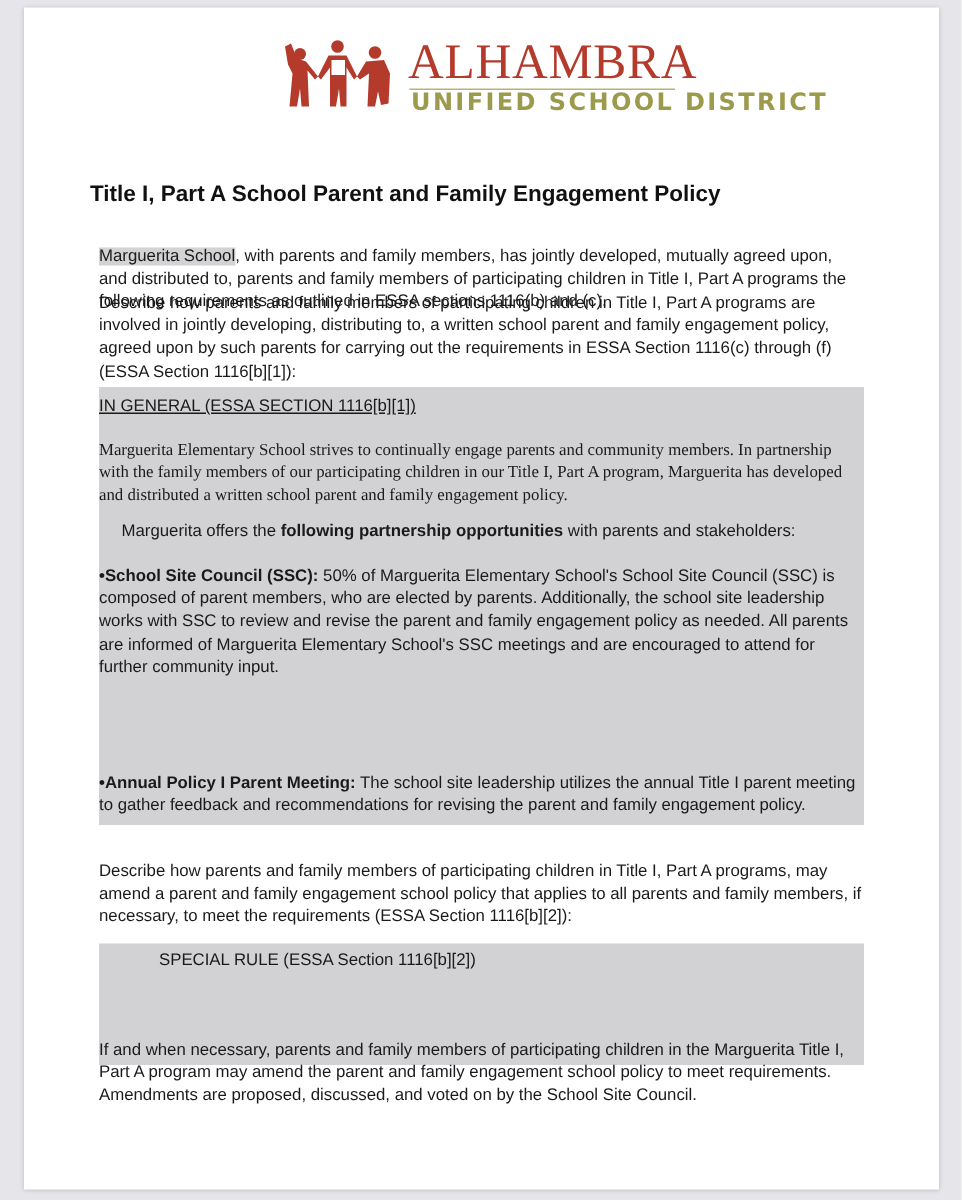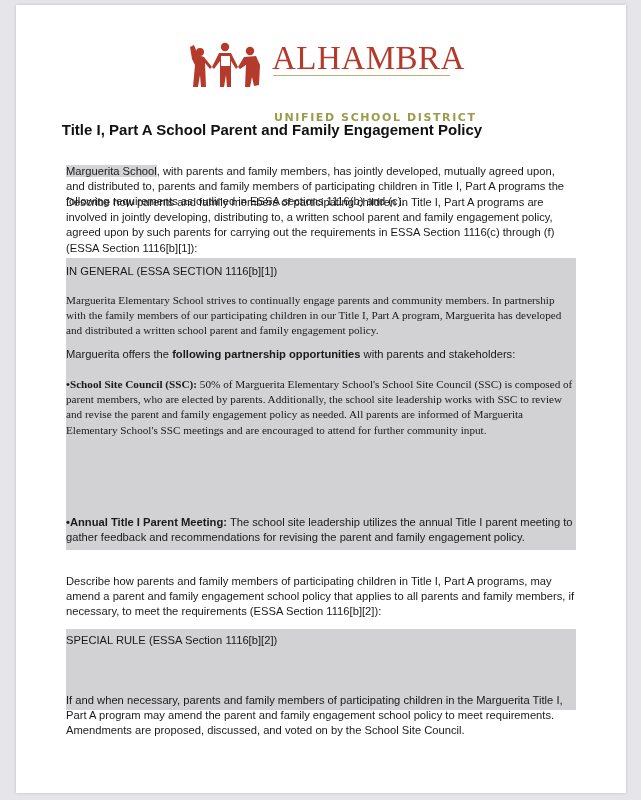--- a/index.html
+++ b/index.html
@@ -12,21 +12,21 @@
     }
     .page {
       position: absolute;
       left: 16px; top: 5px;
       width: 610px; height: 788px;
       background: #ffffff;
       box-shadow: 0 0 3px rgba(0,0,0,0.18);
     }
     .logo {
       position: absolute;
-      left: 170px; top: 36px;
+      left: 170px; top: 20px;
       width: 270px; height: 52px; text-align: right;
     }
     .logo svg { position: absolute; left: 0; top: 0; }
     .logo-title {
       position: absolute;
       left: 86px; top: 0px;
       font-family: "Liberation Serif", serif;
       font-size: 33px;
       letter-spacing: 0.5px;
       color: #b43a2c;
@@ -35,35 +35,35 @@
     .logo-rule {
       position: absolute;
       left: 87px; top: 34px;
       width: 177px; height: 1px;
       background: #b8b27a;
     }
     .logo-sub {
       position: absolute;
       left: 88px; top: 37px;
       font-family: "DejaVu Sans", sans-serif;
-      font-size: 11px;
+      font-size: 16px;
       letter-spacing: 1.6px;
       color: #9c9a4c;
       line-height: 12px;
       font-weight: bold;
       white-space: nowrap;
-      margin-top: 34px;
     }
     .doc-title {
       position: absolute;
       left: 0; top: 116px; width: 512px;
-      text-align: center;
+      text-align: left;
       font-weight: bold;
       font-size: 15px;
       color: #111;
+      padding-left: 44px;
     }
     .para {
       position: absolute;
       left: 50px; width: 510px;
       font-size: 11.2px;
       line-height: 15.2px;
       color: #1a1a1a;
     }
     .hl { background: #d3d2d4; }
     .gray-box {
@@ -107,31 +107,31 @@
 
   <div class="doc-title">Title I, Part A School Parent and Family Engagement Policy</div>
 
   <div class="para" style="top:143px;margin-top:16px;">
     <span class="hl">Marguerita School</span><span>, with parents and family members, has jointly developed, mutually agreed upon, and distributed to, parents and family members of participating children in Title I, Part A programs the following requirements as outlined in ESSA sections 1116(b) and (c).</span>
   </div>
 
   <div class="para" style="top:190px;">Describe how parents and family members of participating children in Title I, Part A programs are involved in jointly developing, distributing to, a written school parent and family engagement policy, agreed upon by such parents for carrying out the requirements in ESSA Section 1116(c) through (f) (ESSA Section 1116[b][1]):</div>
 
   <div class="gray-box" style="top:253px; height:292px;"></div>
-  <div class="box-text" style="top:259px;">IN GENERAL (ESSA SECTION 1116[b][1])</div>
+  <div class="box-text" style="top:259px;text-decoration:underline;">IN GENERAL (ESSA SECTION 1116[b][1])</div>
   <div class="box-text" style="top:288px;font-family:Liberation Serif, serif;">Marguerita Elementary School strives to continually engage parents and community members. In partnership with the family members of our participating children in our Title I, Part A program, Marguerita has developed and distributed a written school parent and family engagement policy.</div>
-  <div class="box-text" style="top:342px;">
+  <div class="box-text" style="top:342px;padding-left:15px;">
     <span>Marguerita offers the </span><b>following partnership opportunities</b><span> with parents and stakeholders:</span>
   </div>
-  <div class="box-text" style="top:372px;font-family:Liberation Serif, serif;">
+  <div class="box-text" style="top:372px;">
     <b>•School Site Council (SSC):</b><span> 50% of Marguerita Elementary School's School Site Council (SSC) is composed of parent members, who are elected by parents. Additionally, the school site leadership works with SSC to review and revise the parent and family engagement policy as needed. All parents are informed of Marguerita Elementary School's SSC meetings and are encouraged to attend for further community input.</span>
   </div>
   <div class="box-text" style="top:510px;">
-    <b>•Annual Title I Parent Meeting:</b><span> The school site leadership utilizes the annual Title I parent meeting to gather feedback and recommendations for revising the parent and family engagement policy.</span>
+    <b>•Annual Policy I Parent Meeting:</b><span> The school site leadership utilizes the annual Title I parent meeting to gather feedback and recommendations for revising the parent and family engagement policy.</span>
   </div>
 
   <div class="para" style="top:569px;">Describe how parents and family members of participating children in Title I, Part A programs, may amend a parent and family engagement school policy that applies to all parents and family members, if necessary, to meet the requirements (ESSA Section 1116[b][2]):</div>
 
   <div class="gray-box" style="top:624px; height:81px;"></div>
-  <div class="box-text" style="top:628px;">SPECIAL RULE (ESSA Section 1116[b][2])</div>
+  <div class="box-text" style="top:628px;padding-left:40px;">SPECIAL RULE (ESSA Section 1116[b][2])</div>
   <div class="box-text" style="top:652px;margin-top:36px;">If and when necessary, parents and family members of participating children in the Marguerita Title I, Part A program may amend the parent and family engagement school policy to meet requirements. Amendments are proposed, discussed, and voted on by the School Site Council.</div>
 
 </div>
 
 </body></html>

